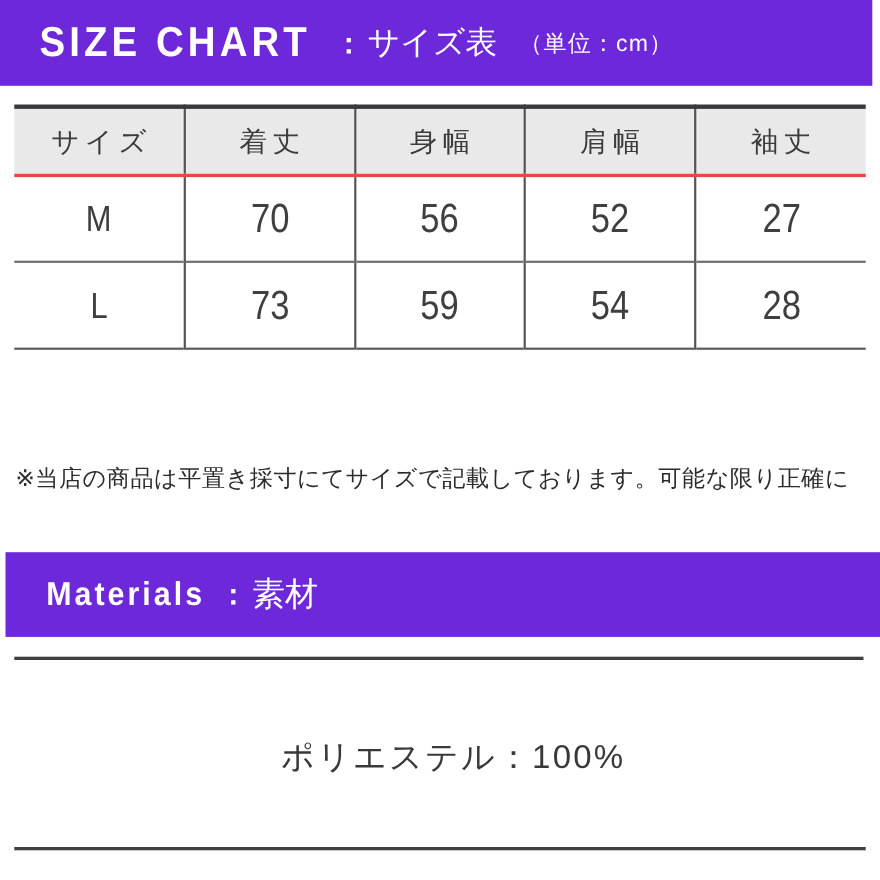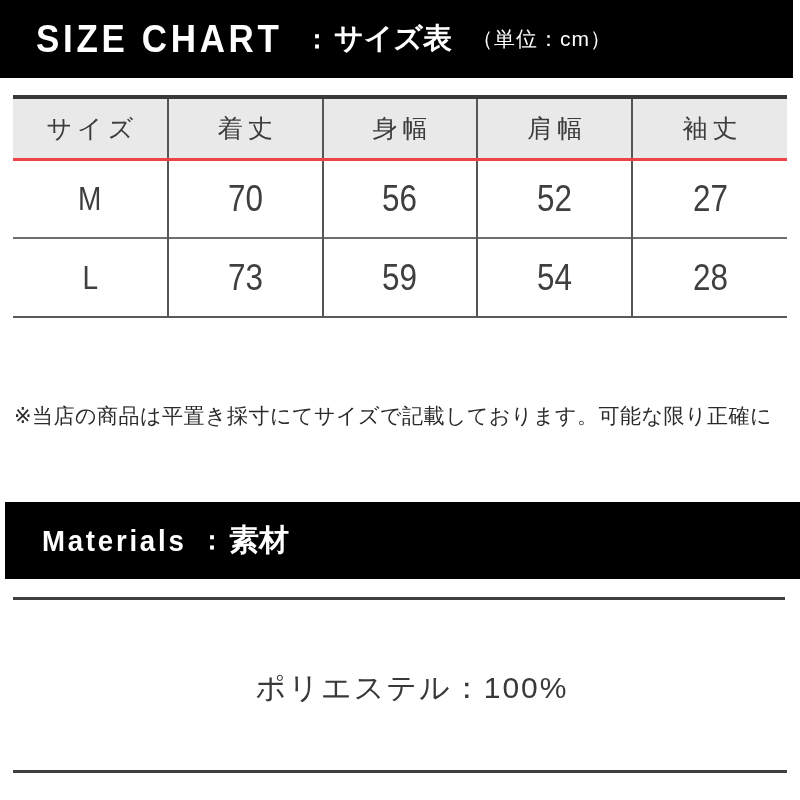--- a/index.html
+++ b/index.html
@@ -9,21 +9,21 @@
     width: 800px; height: 800px;
     background: #ffffff;
     font-family: "Liberation Sans", "DejaVu Sans", sans-serif;
     color: #3a3a3a;
     overflow: hidden;
   }
 
   
   .banner {
     position: absolute;
-    background: #000000;
+    background: #6d28d9;
     color: #ffffff;
     display: flex;
     align-items: center;
   }
   .banner-size { left: 0; top: 0; width: 793px; height: 78px; padding-left: 36px; }
   .banner-materials { left: 5px; top: 502px; width: 795px; height: 77px; padding-left: 37px; }
 
   .banner .title-en {
     font-weight: bold;
     font-size: 38px;
@@ -33,21 +33,21 @@
     transform-origin: left center;
     white-space: nowrap;
   }
   .banner-materials .title-en { font-size: 30px; letter-spacing: 3px; }
   .banner .sep {
     font-weight: bold;
     font-size: 26px;
     margin: 0 4px 0 0;
     display: inline-block;
   }
-  .banner .title-ja { font-weight: bold; font-size: 29px; white-space: nowrap; }
+  .banner .title-ja { font-weight: normal; font-size: 29px; white-space: nowrap; }
   .banner-materials .title-ja { font-size: 30px; }
   .banner .unit { font-size: 21px; font-weight: normal; margin-left: 20px; white-space: nowrap; letter-spacing: 1px; }
 
   
   .table-wrap { position: absolute; left: 13px; top: 95px; width: 774px; }
   table { width: 100%; border-collapse: collapse; table-layout: fixed; }
   thead tr {
     background: #e9e9e9;
     height: 62px;
     border-top: 4px solid #39393b;
@@ -75,21 +75,21 @@
     font-size: 37px;
     font-weight: 500;
     transform: scaleX(0.85);
     transform-origin: center;
   }
   .size-label { font-size: 33px; }
 
   
   .note {
     position: absolute;
-    left: 14px; top: 400px; width: 775px;
+    left: 14px; top: 420px; width: 775px;
     font-size: 21px;
     line-height: 31px;
     color: #2b2b2b;
     font-weight: 500;
     letter-spacing: 0.5px;
   }
   .note .line2 { padding-left: 21px; }
 
   
   .rule { position: absolute; background: #3f3f3f; height: 3px; }

